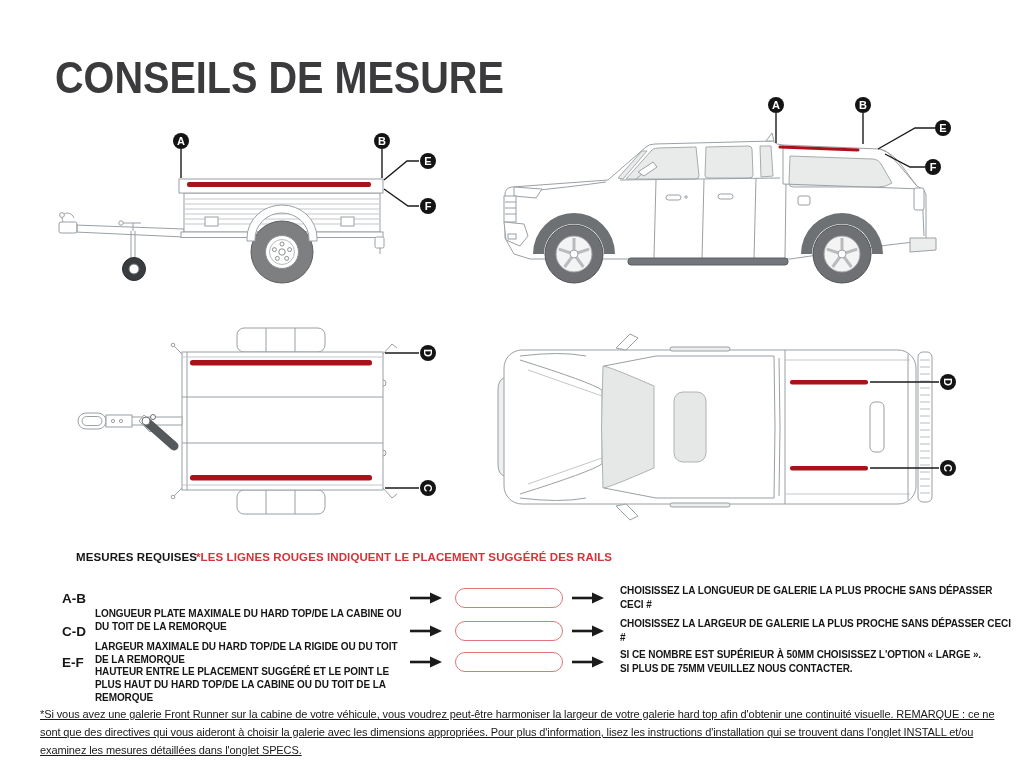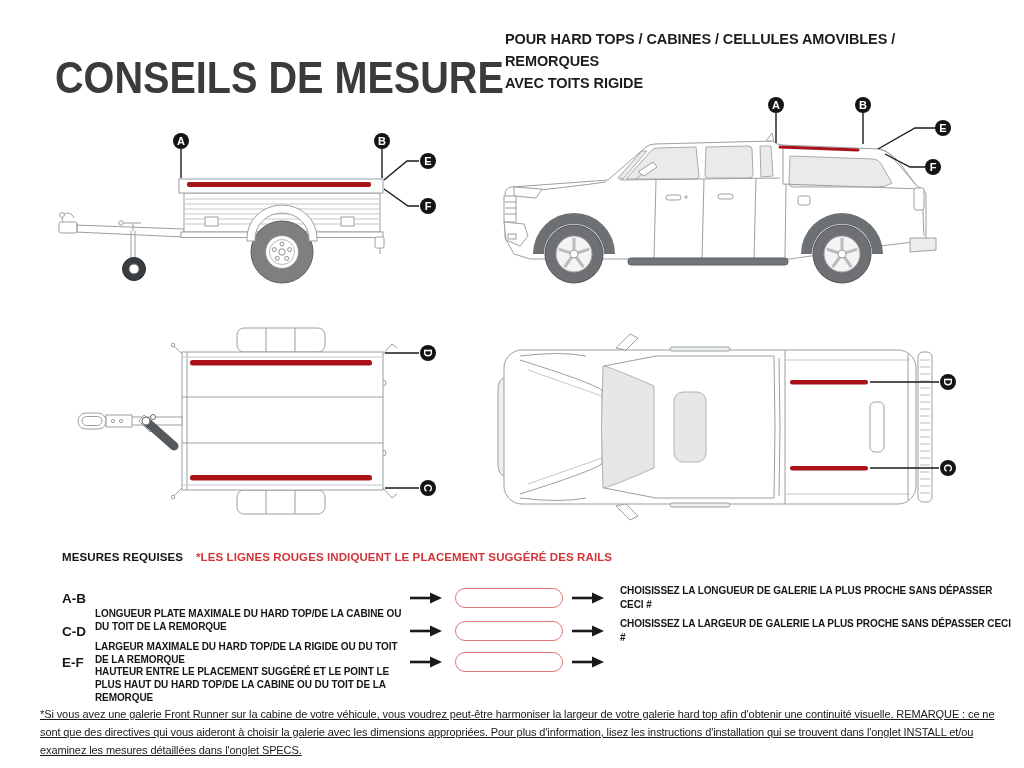--- a/index.html
+++ b/index.html
@@ -8,21 +8,21 @@
   
   .title{position:absolute;left:55px;top:24px;font-size:44px;font-weight:800;
          letter-spacing:0px;color:#3b3b3d;transform:scaleX(.9);transform-origin:left top;
          white-space:nowrap;}
   .subtitle{position:absolute;left:505px;top:29px;width:480px;font-size:14.5px;font-weight:700;
             color:#1d1d1f;line-height:1.5;letter-spacing:-.1px;}
   
   .diag{position:absolute;}
   
   .mhead{position:absolute;top:551px;font-size:11.5px;font-weight:700;letter-spacing:.1px;}
-  .mhead.black{left:62px;color:#161616;text-align:center;}
+  .mhead.black{left:76px;color:#161616;text-align:center;}
   .mhead.red{left:196px;color:#d23439;}
   .mrow{position:absolute;left:0;width:916px;height:28px;}
   .mid{position:absolute;left:62px;top:0;height:100%;display:flex;align-items:center;
        font-size:13.5px;font-weight:700;color:#161616;}
   .mdesc{position:absolute;left:95px;top:0;height:100%;width:318px;display:flex;align-items:center;
          font-size:10px;font-weight:700;line-height:1.3;color:#161616;letter-spacing:-.1px;margin-top:22px;}
   .marrow{position:absolute;top:0;height:100%;display:flex;align-items:center;}
   .marrow.a1{left:410px;}
   .marrow.a2{left:572px;}
   .mpillwrap{position:absolute;left:455px;top:0;height:100%;display:flex;align-items:center;}
@@ -36,24 +36,20 @@
   
   svg text.mk{font-family:"Liberation Sans",sans-serif;font-size:11px;font-weight:700;fill:#fff;
               text-anchor:middle;}
 </style>
 </head>
 <body>
 
 <div class="page">
 
   <h1 class="title">CONSEILS DE MESURE</h1>
-  <div class="subtitle">
-    <div>POUR HARD TOPS / CABINES / CELLULES AMOVIBLES / REMORQUES</div>
-    <div>AVEC TOITS RIGIDE</div>
-  </div>
 
   <svg class="diag" style="left:55px;top:98px;" width="400" height="215" viewBox="0 0 400 215">
     <g fill="none" stroke="#9aa0a4" stroke-width="1">
 
       <polygon points="129,131 20,127 20,134 129,139" fill="#fff"></polygon>
 
       <rect x="4" y="124" width="18" height="11" rx="2" fill="#fff"></rect>
       <path d="M8,124 C4,114 16,112 19,120"></path>
       <circle cx="7" cy="117" r="2.4" fill="#fff"></circle>
       <line x1="22" y1="126" x2="22" y2="134"></line>
@@ -369,17 +365,19 @@
     </div>
     <div class="mpillwrap">
         <div class="mpill"></div>
       </div>
     <div class="marrow a2">
       <svg width="32" height="12" viewBox="0 0 32 12">
           <line x1="0" y1="6" x2="21" y2="6" stroke="#1a1a1a" stroke-width="2.6"></line>
           <polygon points="20,0.5 32,6 20,11.5" fill="#1a1a1a"></polygon>
         </svg>
     </div>
+    <div class="minstr">SI CE NOMBRE EST SUPÉRIEUR À 50MM CHOISISSEZ L'OPTION « LARGE ».
+SI PLUS DE 75MM VEUILLEZ NOUS CONTACTER.</div>
   </div>
 
   <p class="footnote">*Si vous avez une galerie Front Runner sur la cabine de votre véhicule, vous voudrez peut-être harmoniser la largeur de votre galerie hard top afin d'obtenir une continuité visuelle. REMARQUE : ce ne sont que des directives qui vous aideront à choisir la galerie avec les dimensions appropriées. Pour plus d'information, lisez les instructions d'installation qui se trouvent dans l'onglet INSTALL et/ou examinez les mesures détaillées dans l'onglet SPECS.</p>
 
 </div>
 
 </body></html>

